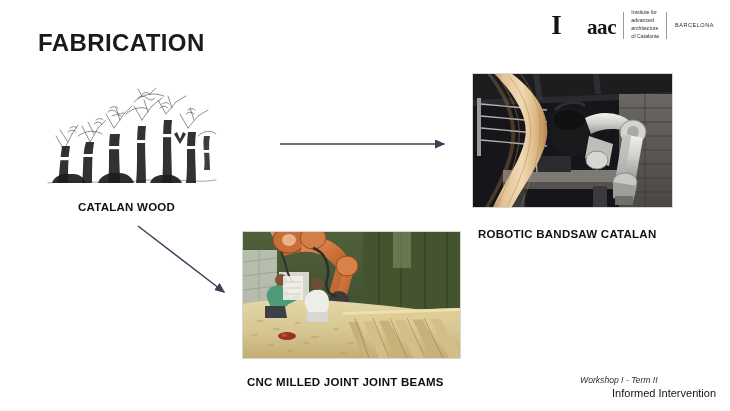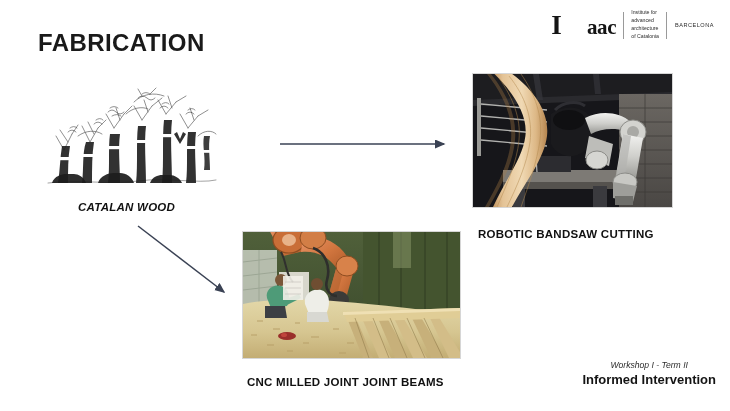--- a/index.html
+++ b/index.html
@@ -77,21 +77,21 @@
 
   
   .caption {
     position: absolute;
     font-size: 11.5px;
     font-weight: bold;
     letter-spacing: 0.25px;
     color: #111111;
     white-space: nowrap;
   }
-  #caption-catalan-wood { left: 78px;  top: 201px; font-style: italic; }
+  #caption-catalan-wood { left: 78px;  top: 201px; }
   #caption-robotic      { left: 478px; top: 228px; }
   #caption-cnc          { left: 247px; top: 376px; }
 
   
   .figure {
     position: absolute;
     overflow: hidden;
   }
   #fig-catalan-wood {
     left: 38px;  top: 84px;  width: 186px; height: 110px;
@@ -110,33 +110,34 @@
 
   
   .arrow-svg { position: absolute; overflow: visible; }
   #arrow-wood-to-robot { left: 278px; top: 136px; }
   #arrow-wood-to-cnc   { left: 132px; top: 220px; }
 
   
   #footer {
     position: absolute;
     right: 14px;
-    bottom: 22px;
-    text-align: center;
+    bottom: 10px;
+    text-align: left;
     line-height: 1.35;
   }
   #footer-workshop {
     font-size: 8.6px;
     font-style: italic;
     color: #2c2c2c;
   }
   #footer-subtitle {
-    font-size: 13px;
-    font-weight: bold;
+    font-size: 11px;
+    font-weight: normal;
     color: #141414;
+    margin-left: 32px;
   }
 </style>
 </head>
 <body>
 
 <div id="slide-title">FABRICATION</div>
 
 <div id="logo-block">
   <div id="logo-mark">
     <span class="logo-i">I</span>
@@ -295,21 +296,21 @@
     <g stroke="#b3894f" stroke-width="0.7" fill="none" opacity="0.7">
       <path d="M36 2 C52 22 60 44 57 68 C54 90 44 112 34 133"></path>
       <path d="M48 0 C62 20 70 42 67 66 C64 88 56 110 48 133"></path>
       <path d="M26 4 C40 24 48 44 46 66 C44 88 34 110 24 133"></path>
     </g>
     <path d="M18 0 C34 20 44 42 42 66 C40 90 28 112 16 133 L12 133 C24 112 36 90 38 66 C40 42 30 20 14 0 Z" fill="#a97b44" opacity="0.35"></path>
 
     <rect x="0" y="0" width="199" height="133" fill="none" stroke="#000000" stroke-width="0"></rect>
   </svg>
 </div>
-<div class="caption" id="caption-robotic">ROBOTIC BANDSAW CUTTING</div>
+<div class="caption" id="caption-robotic">ROBOTIC BANDSAW CATALAN</div>
 
 <div class="figure" id="fig-cnc">
   <svg width="217" height="126" viewBox="0 0 217 126">
     <defs>
       <linearGradient id="osbGrad" x1="0" y1="0" x2="0" y2="1">
         <stop offset="0%" stop-color="#e3d7a8"></stop>
         <stop offset="55%" stop-color="#d6c691"></stop>
         <stop offset="100%" stop-color="#c3ad74"></stop>
       </linearGradient>
       <linearGradient id="orangeGrad" x1="0" y1="0" x2="1" y2="1">

